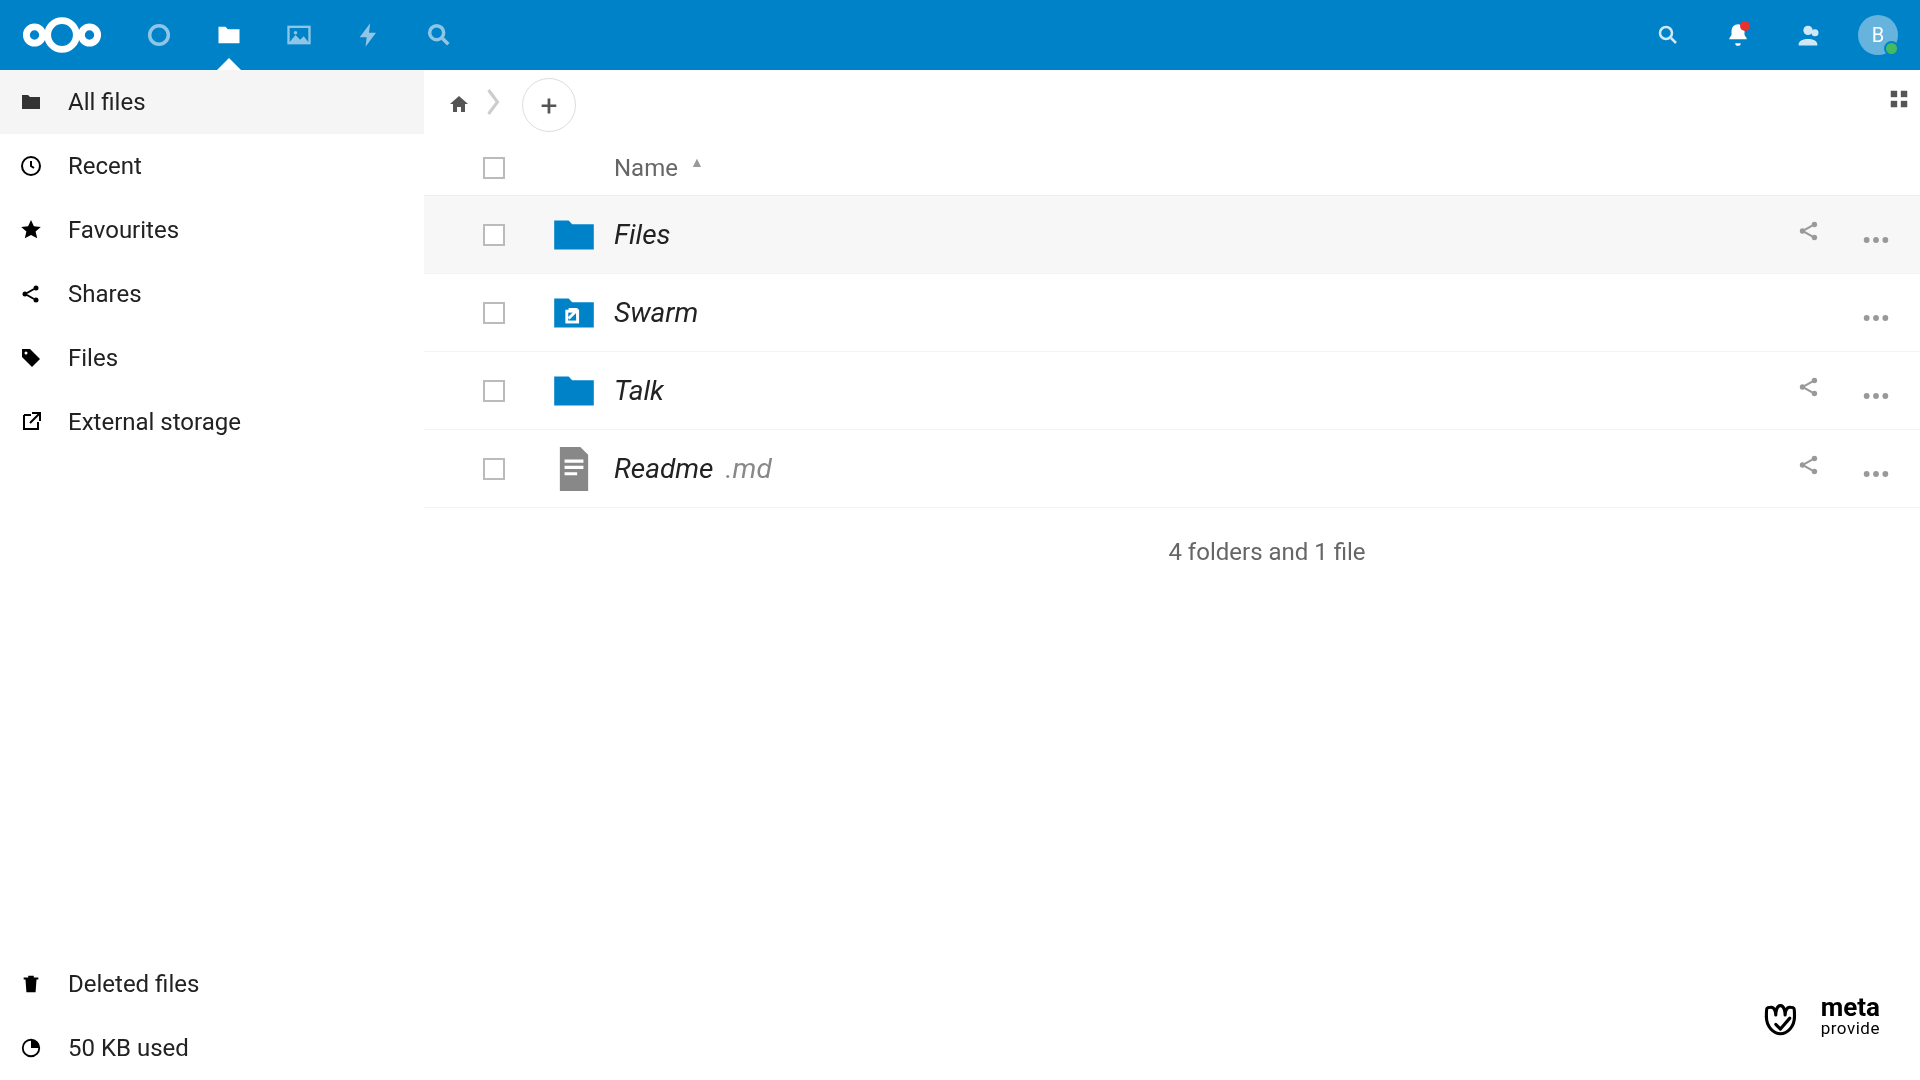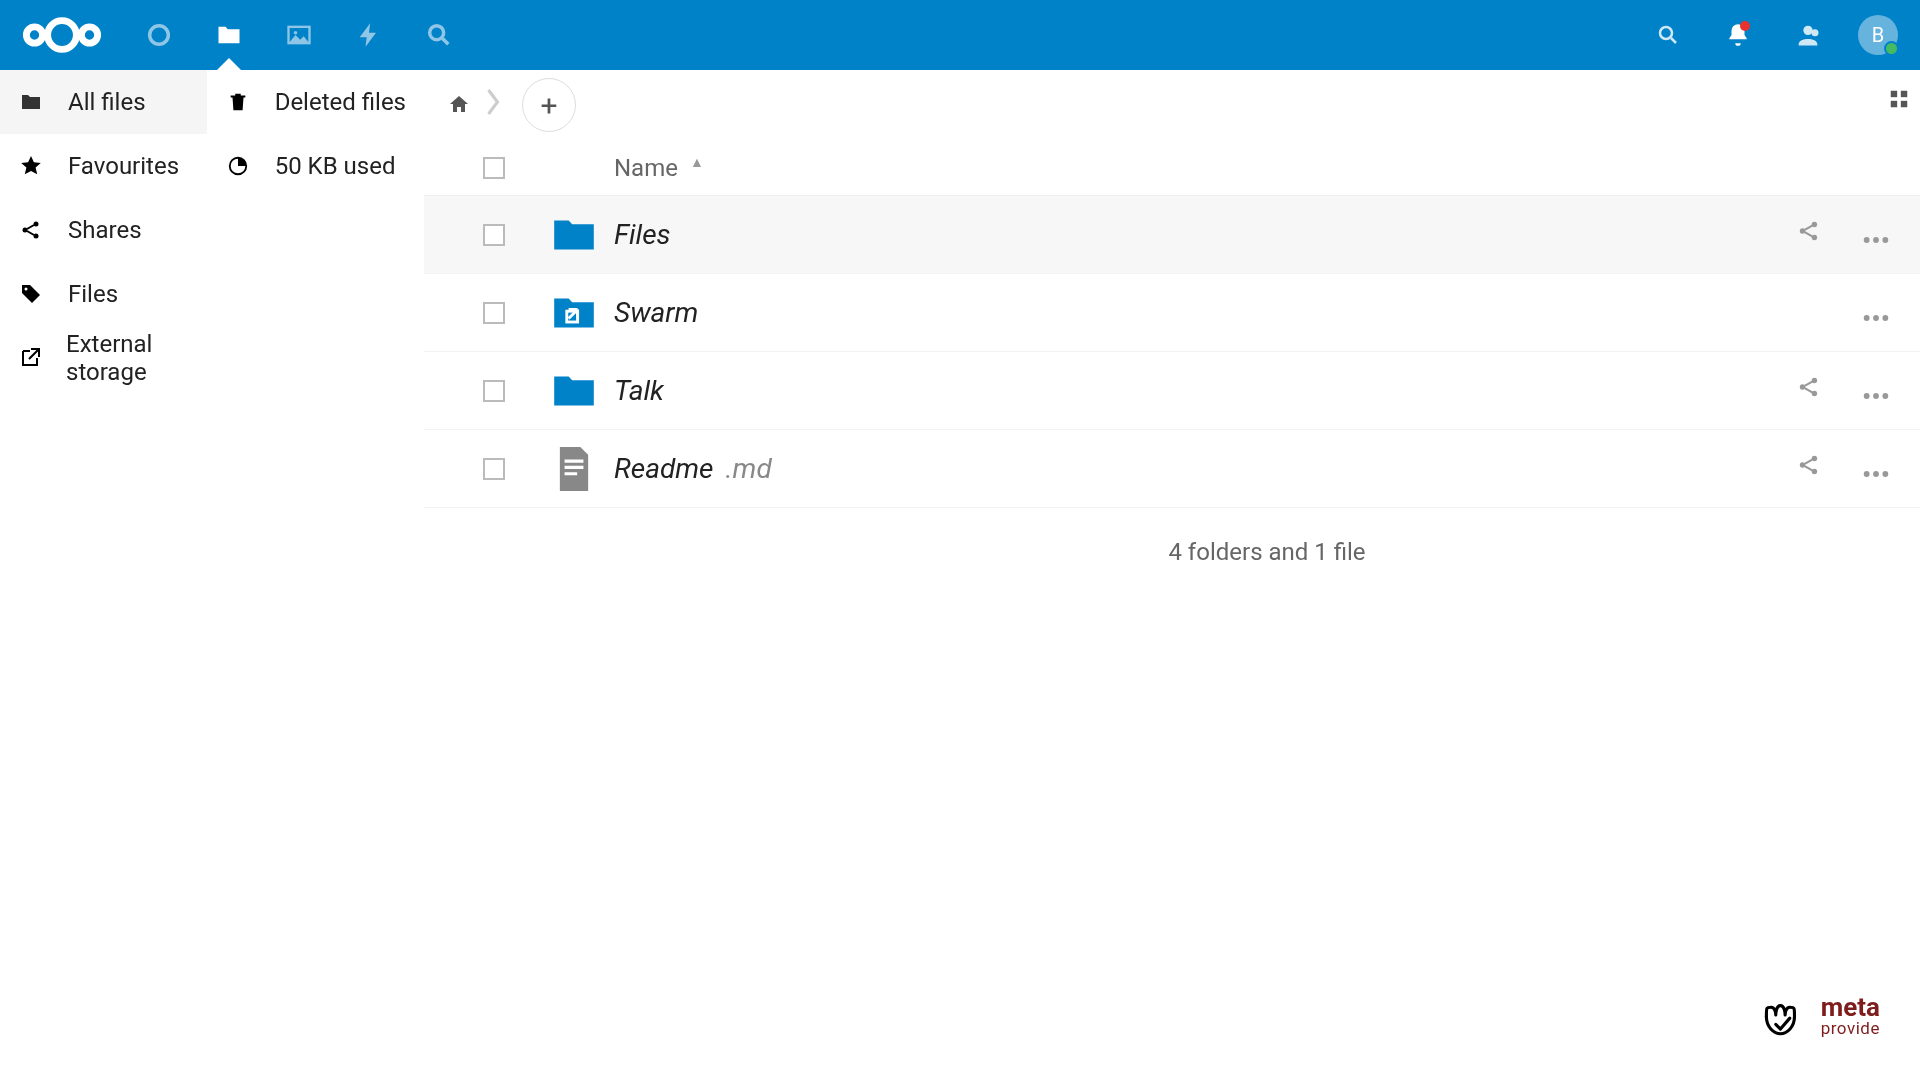--- a/index.html
+++ b/index.html
@@ -13,21 +13,21 @@
 .nav-app svg { width: 28px; height: 28px; }
 .nav-app.active::after { content: ''; position: absolute; bottom: 0; left: 50%; transform: translateX(-50%); width: 0; height: 0; border-left: 12px solid transparent; border-right: 12px solid transparent; border-bottom: 12px solid #fff; }
 .header-right { margin-left: auto; display: flex; align-items: center; gap: 30px; padding-right: 12px; }
 .header-icon { width: 40px; height: 40px; display:flex; align-items:center; justify-content:center; cursor:pointer; position:relative; }
 .notif-dot { position:absolute; top:6px; right:8px; width:10px; height:10px; background:#e9322d; border-radius:50%; }
 .avatar { width:40px; height:40px; border-radius:50%; background:rgba(255,255,255,0.4); display:flex; align-items:center; justify-content:center; color:#fff; font-size:20px; position:relative; }
 .avatar-status { position:absolute; bottom:-1px; right:-1px; width:15px; height:15px; background:#46ba61; border-radius:50%; border:2px solid #0082c9; }
 
 
 .body-wrap { display:flex; height: calc(1080px - 70px); }
-.sidebar { width: 424px; background:#fff; display:flex; flex-direction:row; }
+.sidebar { width: 424px; background:#fff; display:flex; flex-direction:column; }
 .sidebar-top { flex:1; }
 .side-item { display:flex; align-items:center; height:64px; padding:0 18px; cursor:pointer; color:#222; font-size:24px; gap:24px; }
 .side-item.active { background:#f5f5f5; }
 .side-item .si-icon { width:26px; display:flex; justify-content:center; color:#333; }
 .sidebar-bottom { }
 
 
 .main { flex:1; background:#fff; display:flex; flex-direction:column; }
 .breadcrumb-row { height:70px; display:flex; align-items:center; padding:0 20px; gap:10px; position:relative; }
 .bc-home { width:30px; height:30px; display:flex; align-items:center; justify-content:center; color:#555; cursor:pointer; }
@@ -43,21 +43,21 @@
 
 .file-row { display:flex; align-items:center; height:78px; padding:0 30px; border-bottom:1px solid #f3f3f3; font-size:28px; color:#222; cursor:pointer;font-style:italic; }
 .file-row.hover { background:#f7f7f7; }
 .file-row .col-icon { display:flex; justify-content:center; }
 .file-row .actions { margin-left:auto; display:flex; align-items:center; gap:40px; color:#888; }
 .file-row .actions .act { cursor:pointer; }
 .checkbox { width:22px; height:22px; border:2px solid #bbb; background:#fff; }
 
 .summary { padding:30px 0 0 190px; color:#666; font-size:24px;text-align:center; }
 
-.watermark { position:fixed; right:40px; bottom:40px; display:flex; align-items:center; gap:14px; color:#7f1d1d; }
+.watermark { position:fixed; right:40px; bottom:40px; display:flex; align-items:center; gap:14px; color:#000000; }
 .watermark-text { line-height:1; }
 .wm-top { font-weight:700; font-size:26px; }
 .wm-bot { font-size:17px; letter-spacing:0.5px; }
 
 .ext { color:#888; }
 </style>
 </head>
 <body>
 
 <div class="header">
@@ -128,20 +128,29 @@
 <div class="body-wrap">
   <div class="sidebar">
     <div class="sidebar-top">
       <div class="side-item active">
         <span class="si-icon">
             <svg width="24" height="24" viewBox="0 0 24 24">
               <path fill="#333" d="M3 5h6l2 2h10v12H3z"></path>
             </svg>
           </span>
         <span>All files</span>
+      </div>
+      <div class="side-item">
+        <span class="si-icon">
+            <svg width="24" height="24" viewBox="0 0 24 24">
+              <circle cx="12" cy="12" r="9" fill="none" stroke="#000" stroke-width="2"></circle>
+              <path d="M12 7v5l3 2" stroke="#000" stroke-width="2" fill="none"></path>
+            </svg>
+          </span>
+        <span>Recent</span>
       </div>
       <div class="side-item">
         <span class="si-icon">
             <svg width="24" height="24" viewBox="0 0 24 24">
               <path fill="#000" d="M12 2l2.9 6.3 6.9.6-5.2 4.6 1.6 6.8L12 17l-6.2 3.3 1.6-6.8L2.2 8.9l6.9-.6z"></path>
             </svg>
           </span>
         <span>Favourites</span>
       </div>
       <div class="side-item">

